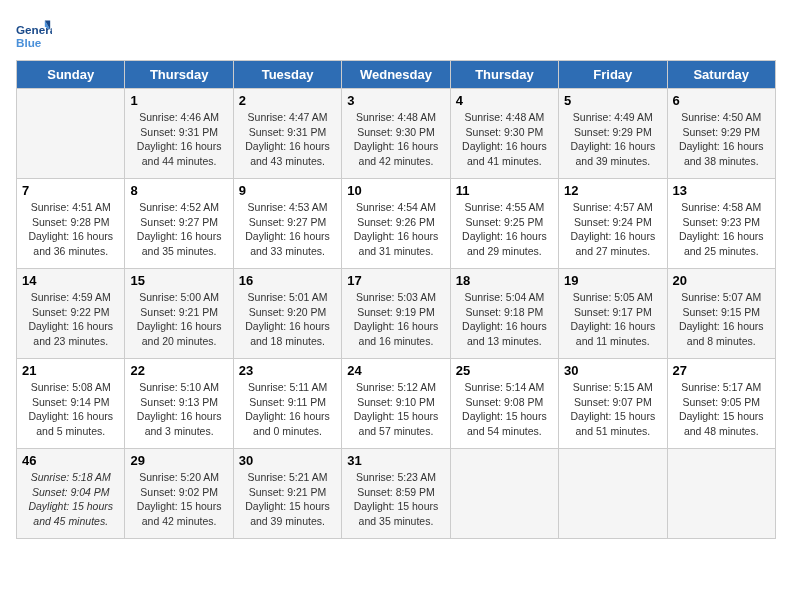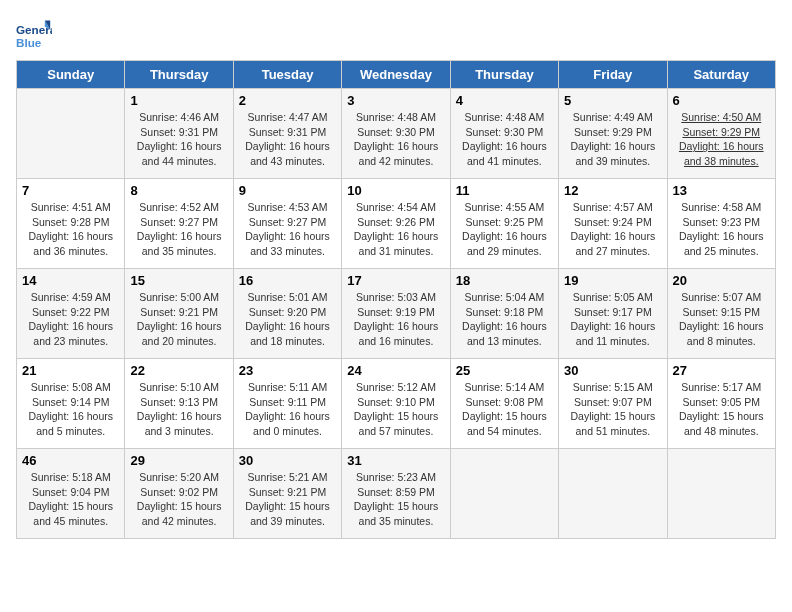--- a/index.html
+++ b/index.html
@@ -146,21 +146,21 @@
         </td>
         <td>
           <div class="day-num">5</div>
           <div class="day-info" style="white-space: pre-line;">Sunrise: 4:49 AM
 Sunset: 9:29 PM
 Daylight: 16 hours
 and 39 minutes.</div>
         </td>
         <td>
           <div class="day-num">6</div>
-          <div class="day-info" style="white-space: pre-line; text-decoration: underline;">Sunrise: 4:50 AM
+          <div class="day-info" style="white-space: pre-line;">Sunrise: 4:50 AM
 Sunset: 9:29 PM
 Daylight: 16 hours
 and 38 minutes.</div>
         </td>
       </tr>
       <tr>
         <td>
           <div class="day-num">7</div>
           <div class="day-info" style="white-space: pre-line;">Sunrise: 4:51 AM
 Sunset: 9:28 PM
@@ -308,21 +308,21 @@
           <div class="day-num">27</div>
           <div class="day-info" style="white-space: pre-line;">Sunrise: 5:17 AM
 Sunset: 9:05 PM
 Daylight: 15 hours
 and 48 minutes.</div>
         </td>
       </tr>
       <tr>
         <td>
           <div class="day-num">46</div>
-          <div class="day-info" style="white-space: pre-line;">Sunrise: 5:18 AM
+          <div class="day-info" style="white-space: pre-line; font-style: italic;">Sunrise: 5:18 AM
 Sunset: 9:04 PM
 Daylight: 15 hours
 and 45 minutes.</div>
         </td>
         <td>
           <div class="day-num">29</div>
           <div class="day-info" style="white-space: pre-line;">Sunrise: 5:20 AM
 Sunset: 9:02 PM
 Daylight: 15 hours
 and 42 minutes.</div>

